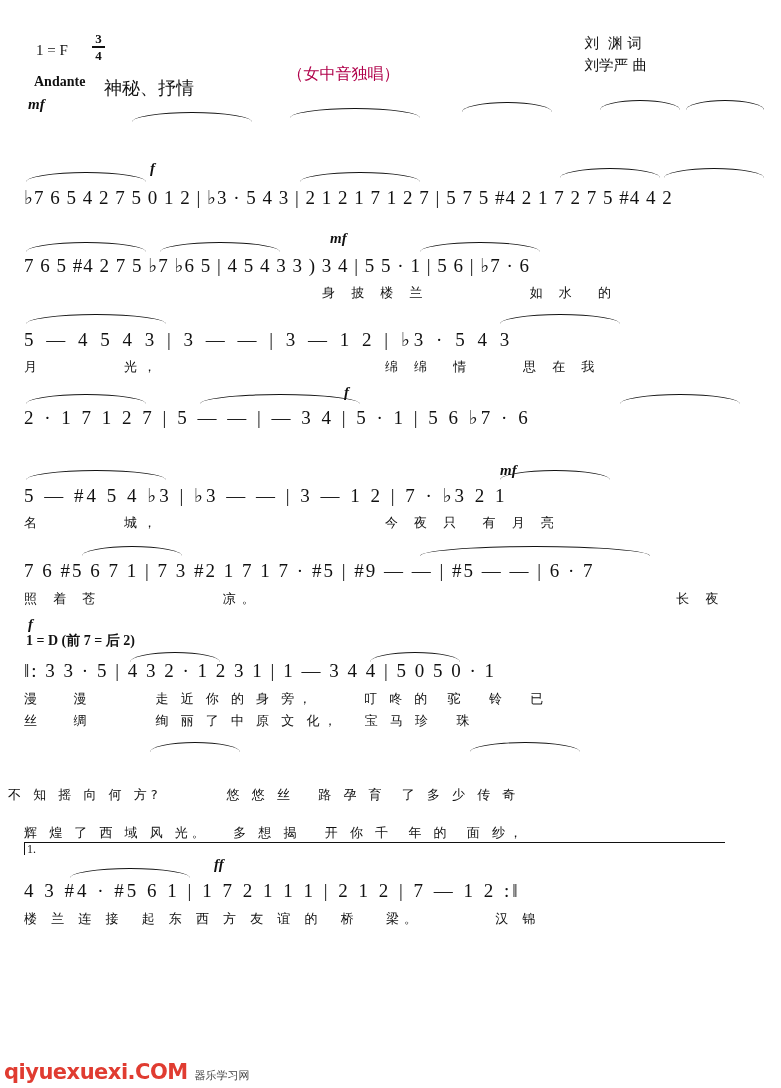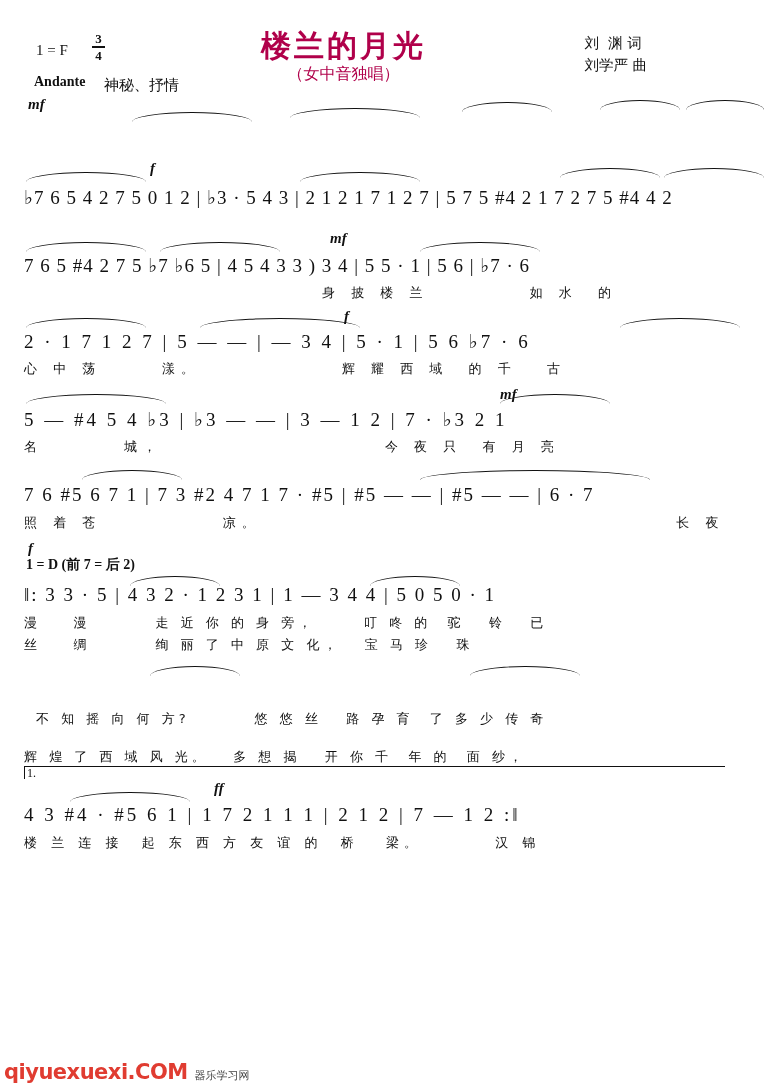--- a/index.html
+++ b/index.html
@@ -52,21 +52,21 @@
     left: 34px;
     top: 74px;
     font-size: 14px;
     font-weight: bold;
     font-family: "Liberation Serif", serif;
   }
   .mood {
     position: absolute;
     left: 104px;
     top: 76px;
-    font-size: 15px;
+    font-size: 18px;
     font-family: "DejaVu Sans", sans-serif;
   }
 
   .title {
     position: absolute;
     left: 0; right: 0;
     top: 26px;
     text-align: center;
     font-size: 30px;
     font-weight: bold;
@@ -182,21 +182,20 @@
 
   <div class="header">
     <div class="keysig">1 = F</div>
     <div class="timesig">
       <span class="num">3</span>
       <span class="bar"></span>
       <span class="den">4</span>
     </div>
     <div class="tempo">Andante</div>
     <div class="mood">神秘、抒情</div>
-    <div class="title">楼兰的月光</div>
     <div class="subtitle">（女中音独唱）</div>
     <div class="credits">
       <div>刘  渊 词</div>
       <div>刘学严 曲</div>
     </div>
   </div>
 
   <div class="system" style="height:62px;">
     <div class="dyn" style="left:28px; top:0px;">mf</div>
     <div class="slur" style="left:132px; top:16px; width:120px;"></div>
@@ -217,59 +216,64 @@
 
   <div class="system" style="height:78px;">
     <div class="dyn" style="left:330px; top:2px;">mf</div>
     <div class="slur" style="left:26px; top:14px; width:120px;"></div>
     <div class="slur" style="left:160px; top:14px; width:120px;"></div>
     <div class="slur" style="left:420px; top:14px; width:120px;"></div>
     <div class="notes" style="top:26px; left:24px; letter-spacing:1px;">7 6 5 #4 2 7   5 ♭7 ♭6 5 | 4 5 4 3    3 ) 3 4 | 5    5 ·   1 | 5 6 | ♭7 ·    6</div>
     <div class="lyrics" style="top:56px; left:322px; letter-spacing:6px;">身 披 楼 兰          如 水  的</div>
   </div>
 
+  <div class="system" style="height:76px;">
+    <div class="slur" style="left:26px; top:8px; width:140px;"></div>
+    <div class="slur" style="left:500px; top:8px; width:120px;"></div>
+    <div class="notes" style="top:22px; left:24px; letter-spacing:4px;">5  —  4 5 4 3 | 3  —  —  | 3  —  1 2 | ♭3 ·   5 4 3</div>
+    <div class="lyrics" style="top:52px; left:24px; letter-spacing:6px;">月        光，                      绵 绵  情     思 在 我</div>
+  </div>
 
   <div class="system" style="height:78px;">
     <div class="dyn" style="left:344px; top:2px;">f</div>
     <div class="slur" style="left:26px; top:12px; width:120px;"></div>
     <div class="slur" style="left:200px; top:12px; width:160px;"></div>
     <div class="slur" style="left:620px; top:12px; width:120px;"></div>
     <div class="notes" style="top:24px; left:24px; letter-spacing:3px;">2 · 1 7 1 2    7 | 5  —  —  | —  3 4 | 5 ·   1 | 5 6 ♭7 ·    6</div>
-    <div class="lyrics" style="top:54px; left:24px; letter-spacing:6px;">心 中 荡      漾。              辉 耀 西 域  的 千   古</div>
   </div>
 
   <div class="system" style="height:76px;">
     <div class="dyn" style="left:500px; top:2px;">mf</div>
     <div class="slur" style="left:26px; top:10px; width:140px;"></div>
     <div class="slur" style="left:500px; top:10px; width:110px;"></div>
     <div class="notes" style="top:24px; left:24px; letter-spacing:3px;">5  —  #4 5 4 ♭3 | ♭3  —  —  | 3  —  1 2 | 7 ·   ♭3  2  1</div>
     <div class="lyrics" style="top:54px; left:24px; letter-spacing:6px;">名        城，                      今 夜 只  有 月 亮</div>
   </div>
 
   <div class="system" style="height:80px;">
     <div class="slur" style="left:82px; top:10px; width:100px;"></div>
     <div class="slur" style="left:420px; top:10px; width:230px;"></div>
-    <div class="notes" style="top:24px; left:24px; letter-spacing:2px;">7 6  #5 6  7     1 | 7 3   #2 4  7 1 7 · #5 | #5  —  —  | #5  —  —  | 6 · 7</div>
+    <div class="notes" style="top:24px; left:24px; letter-spacing:2px;">7 6  #5 6  7     1 | 7 3   #2 1  7 1 7 · #5 | #9  —  —  | #5  —  —  | 6 · 7</div>
     <div class="lyrics" style="top:54px; left:24px; letter-spacing:6px;">照 着 苍            凉。                                         长 夜</div>
   </div>
 
   <div class="system" style="height:96px;">
     <div class="dyn" style="left:28px; top:0px;">f</div>
     <div class="keychange" style="left:26px; top:16px;">1 = D (前 7 = 后 2)</div>
     <div class="slur" style="left:130px; top:36px; width:90px;"></div>
     <div class="slur" style="left:370px; top:36px; width:90px;"></div>
     <div class="notes" style="top:44px; left:24px; letter-spacing:2px;">‖: 3    3 ·    5 | 4 3  2 · 1 2 3 1 | 1  —  3 4 4 | 5 0  5 0 ·   1</div>
     <div class="lyrics" style="top:96px; left:24px; letter-spacing:4px;">丝    绸        绚 丽 了 中 原 文 化，   宝 马 珍   珠</div>
     <div class="lyrics" style="top:74px; left:24px; letter-spacing:4px;">漫    漫        走 近 你 的 身 旁，      叮 咚 的  驼   铃   已</div>
   </div>
 
   <div class="system" style="height:100px; margin-top:24px;">
     <div class="slur" style="left:150px; top:6px; width:90px;"></div>
     <div class="slur" style="left:470px; top:6px; width:110px;"></div>
-    <div class="lyrics" style="top:50px; left:36px; letter-spacing:4px;">不 知 摇 向 何 方?        悠 悠 丝   路 孕 育  了 多 少 传 奇</div>
+    <div class="lyrics" style="top:50px; left:8px; letter-spacing:4px;">不 知 摇 向 何 方?        悠 悠 丝   路 孕 育  了 多 少 传 奇</div>
     <div class="lyrics" style="top:72px; left:24px; letter-spacing:4px;margin-top:16px;">辉 煌 了 西 域 风 光。   多 想 揭   开 你 千  年 的  面 纱，</div>
   </div>
 
   <div class="system" style="height:80px; margin-top:6px;">
     <div class="ending" style="left:24px; top:0px; width:700px;">
       <span class="box" style="width:700px;"></span>
       <span class="lbl">1.</span>
     </div>
     <div class="dyn" style="left:214px; top:14px;">ff</div>
     <div class="slur" style="left:70px; top:26px; width:120px;"></div>

